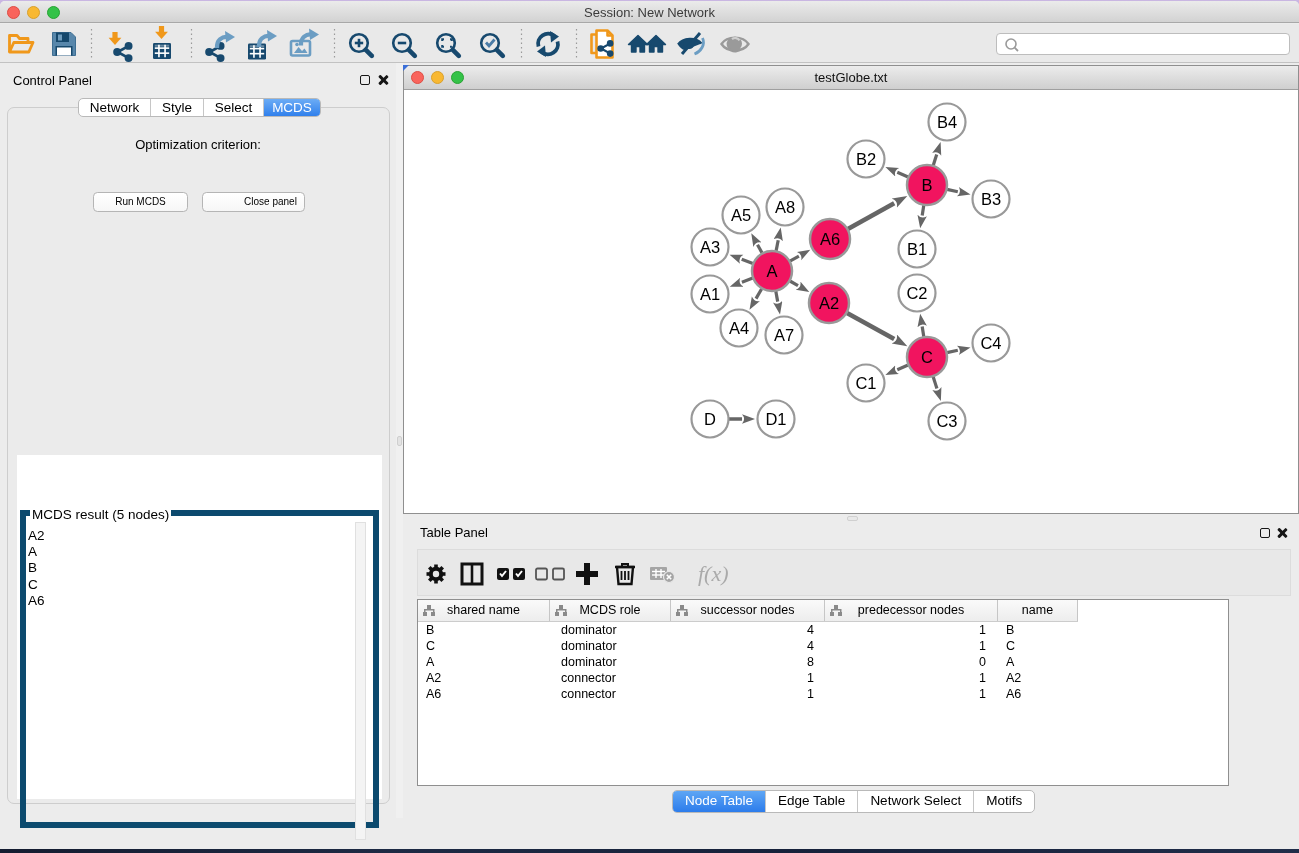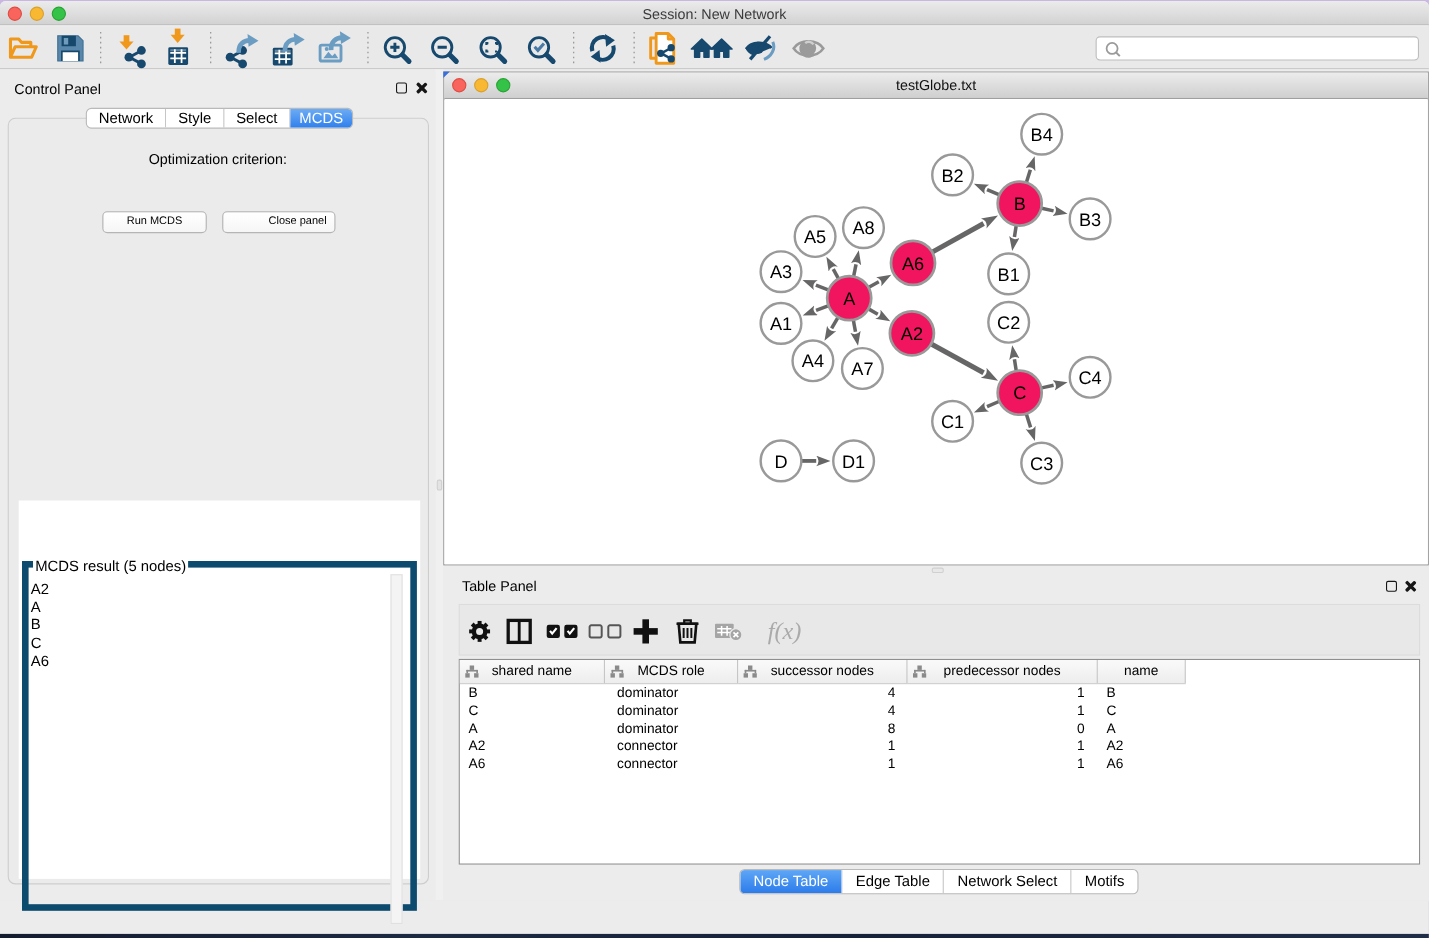--- a/index.html
+++ b/index.html
@@ -49,21 +49,21 @@
 #nettitle .t2{left:27px;top:5px;width:13px;height:13px;background:#f8b832;border:0.5px solid #d9a02c;}
 #nettitle .t3{left:47px;top:5px;width:13px;height:13px;background:#34c248;border:0.5px solid #28a333;}
 #nettitle .txt{position:absolute;top:4px;left:0;width:894px;text-align:center;font-size:13px;color:#111;}
 #netcorner{position:absolute;left:-1px;top:-1px;width:0;height:0;border-top:6px solid #3a6fd8;border-right:6px solid transparent;}
 #netcanvas{position:absolute;left:0;top:25px;width:894px;height:422px;background:#fff;}
 
 #tpanel{position:absolute;left:403px;top:452px;width:896px;height:304px;background:#ececec;}
 #tpanel .handle{position:absolute;left:444px;top:1px;width:11px;height:5px;background:#e8e8e8;border:1px solid #d0d0d0;border-radius:2px;}
 #tpanel .title{position:absolute;left:17px;top:10px;font-size:13px;color:#000;}
 #ttoolbar{position:absolute;left:14px;top:34px;width:874px;height:47px;background:#e8e8e8;border:1px solid #dcdcdc;}
-#ttable{position:absolute;left:14px;top:84px;width:874px;height:187px;background:#fff;border:1px solid #8f8f8f;}
+#ttable{position:absolute;left:14px;top:84px;width:812px;height:187px;background:#fff;border:1px solid #8f8f8f;}
 #thead{position:absolute;left:0;top:0;width:660px;height:22px;background:linear-gradient(#fafafa,#ededed);border-bottom:1px solid #cccccc;font-size:12.5px;color:#000;}
 #tbody{position:absolute;left:0;top:22px;width:872px;height:163px;font-size:12.5px;color:#000;}
 .hc{position:absolute;top:0;height:21px;border-right:1px solid #c6c6c6;}
 .hl{position:absolute;left:0;right:0;top:3px;text-align:center;}
 .hic{position:absolute;left:5px;top:5px;width:12px;height:11px;background:
  linear-gradient(#8a8a8a,#8a8a8a) 4px 0/4px 4px no-repeat,
  linear-gradient(#8a8a8a,#8a8a8a) 0 7px/4px 4px no-repeat,
  linear-gradient(#8a8a8a,#8a8a8a) 8px 7px/4px 4px no-repeat,
  linear-gradient(#8a8a8a,#8a8a8a) 1px 4px/10px 1.5px no-repeat,
  linear-gradient(#8a8a8a,#8a8a8a) 1px 4px/1.5px 3px no-repeat,

